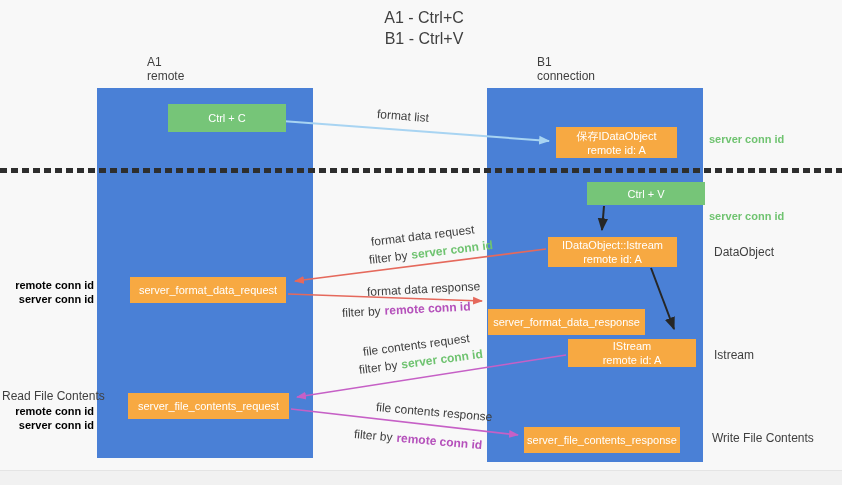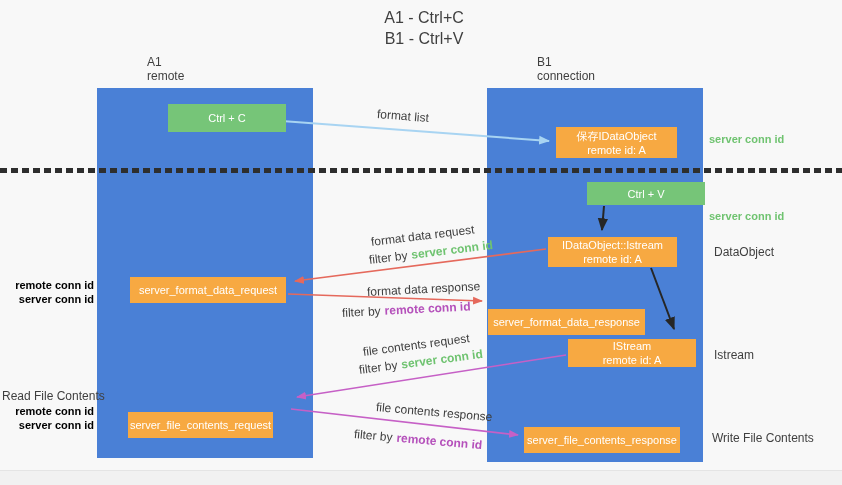--- a/index.html
+++ b/index.html
@@ -87,21 +87,21 @@
   </svg>
 
   <div class="dotted"></div>
 
   <div class="node node-green" style="left:136px;top:104px;width:118px;height:28px;">
     <div>Ctrl + C</div>
   </div>
   <div class="node node-orange" style="left:130px;top:277px;width:156px;height:26px;">
     <div>server_format_data_request</div>
   </div>
-  <div class="node node-orange" style="left:128px;top:412px;width:145px;height:26px;">
+  <div class="node node-orange" style="left:128px;top:393px;width:161px;height:26px;">
     <div>server_file_contents_request</div>
   </div>
 
   <div class="node node-orange" style="left:556px;top:127px;width:121px;height:31px;justify-content:center;">
     <div>保存IDataObject</div>
     <div>remote id: A</div>
   </div>
   <div class="node node-green" style="left:555px;top:182px;width:118px;height:23px;">
     <div>Ctrl + V</div>
   </div>

